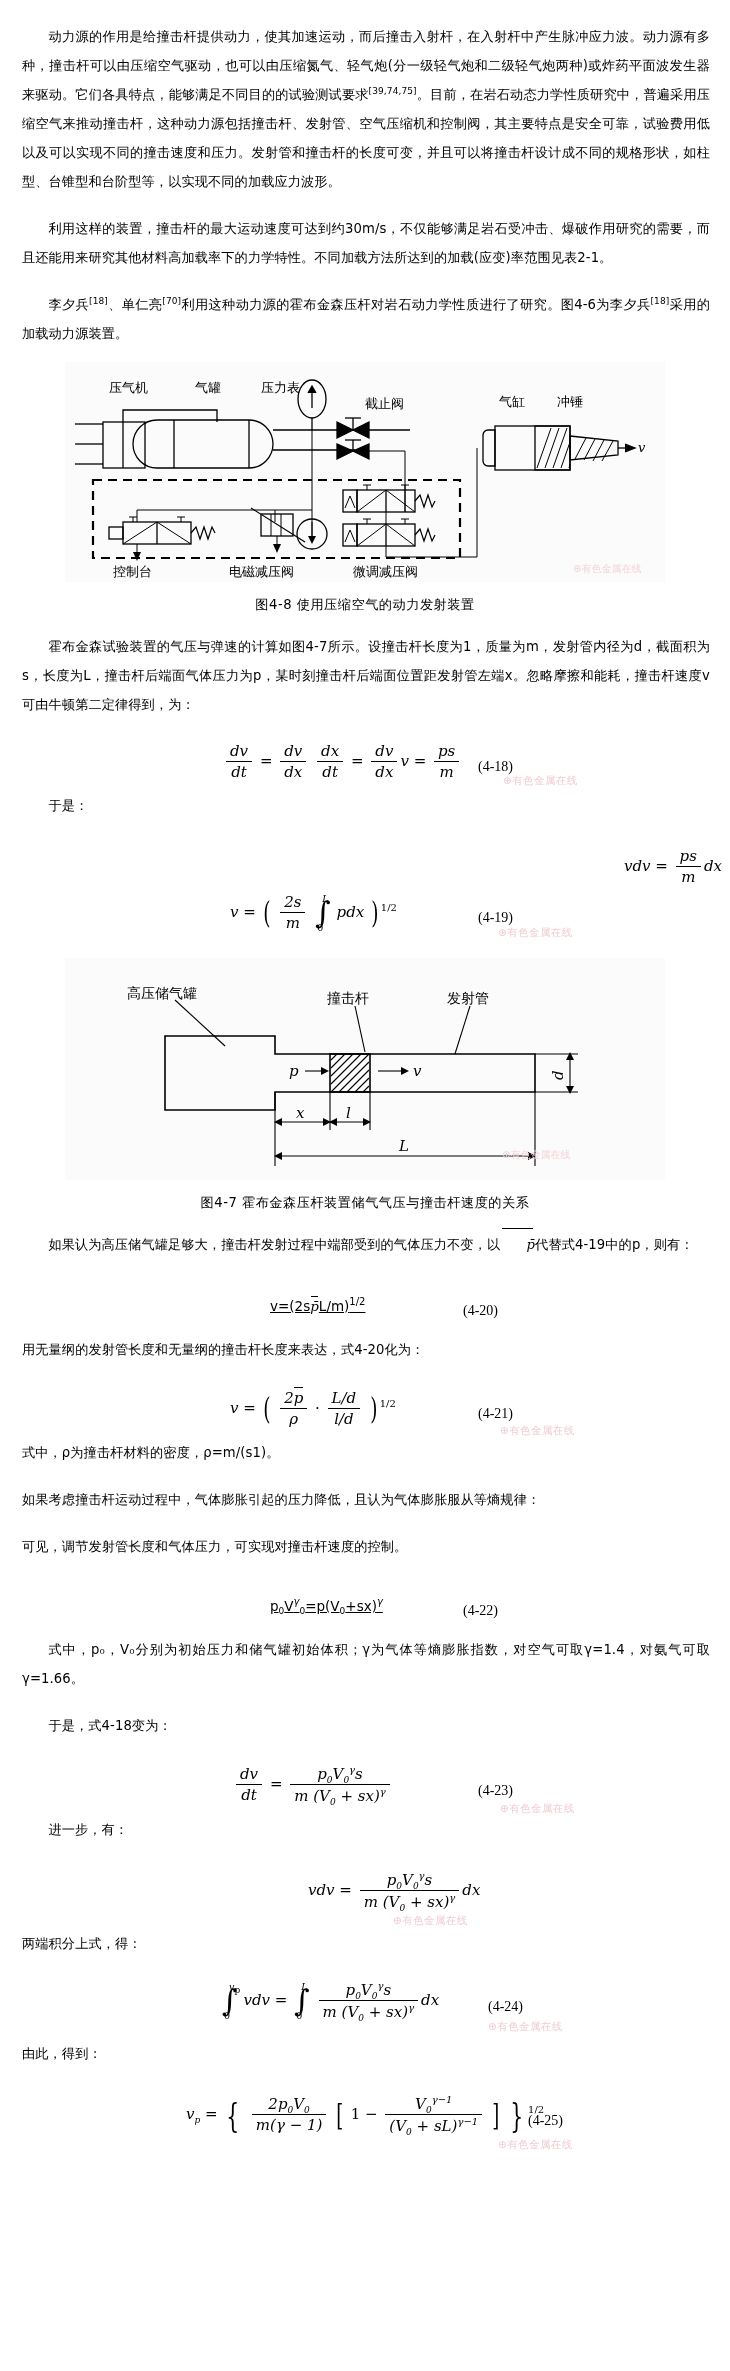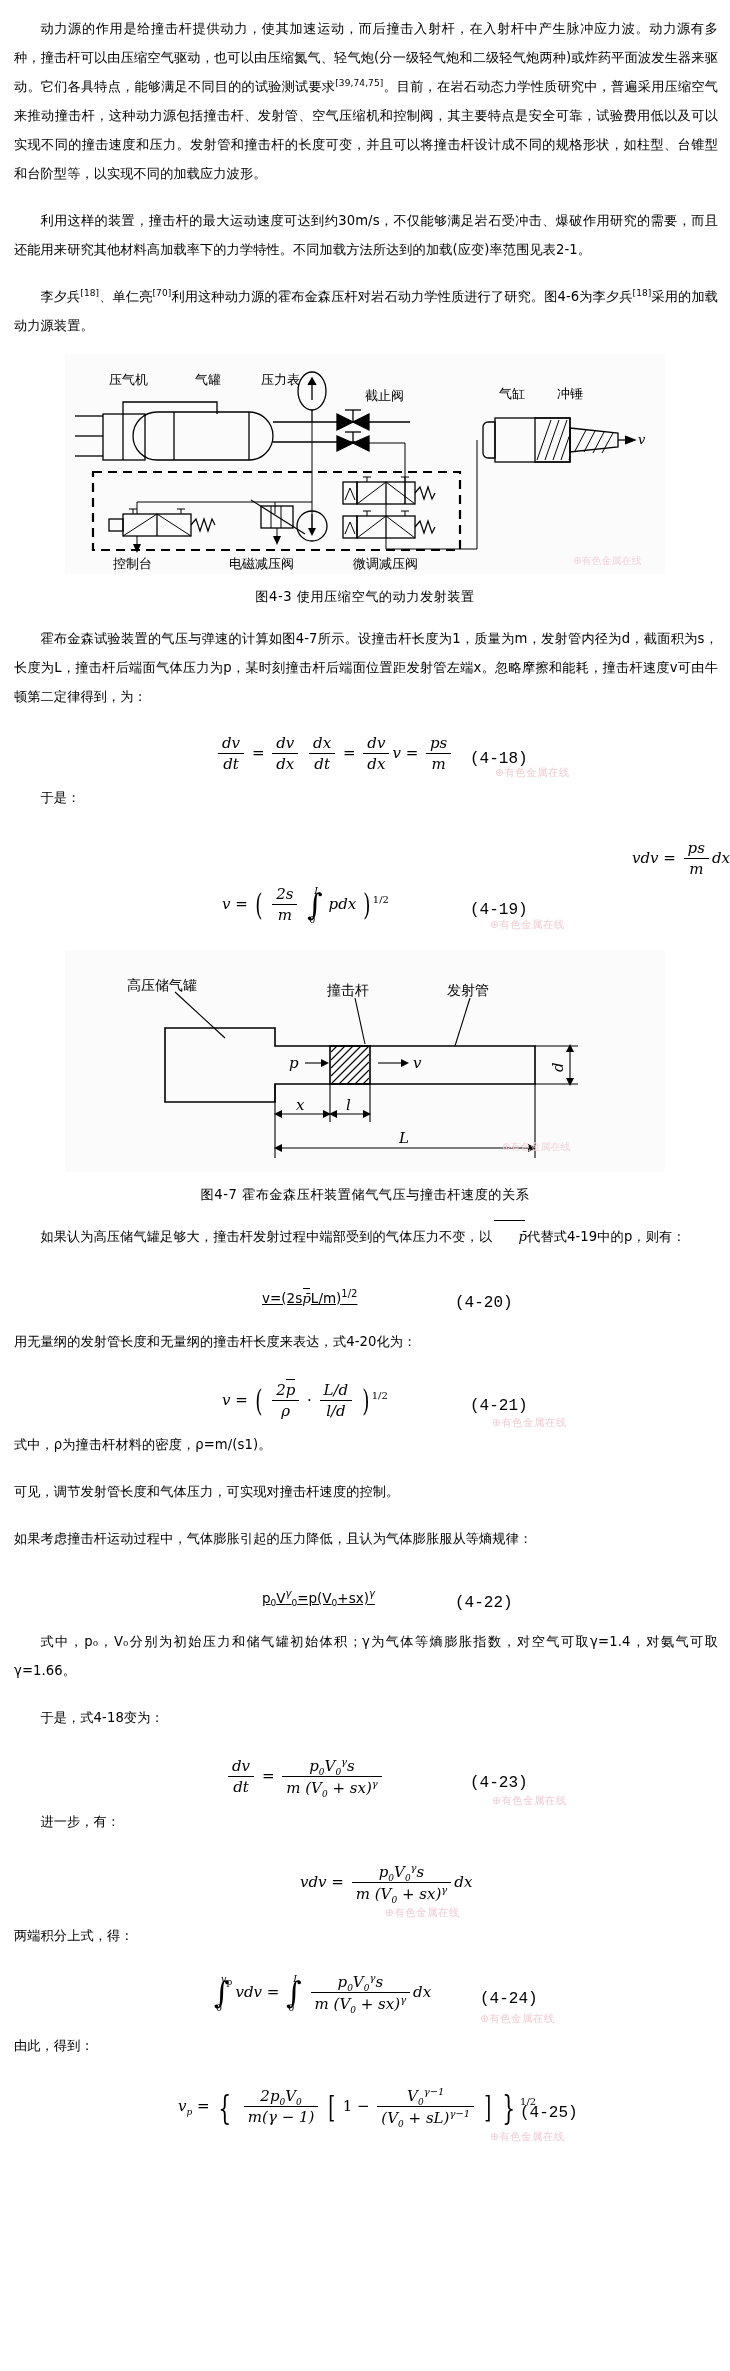--- a/index.html
+++ b/index.html
@@ -8,21 +8,21 @@
   body {
     width: 730px;
     background: #ffffff;
     font-family: "DejaVu Sans", "Liberation Sans", sans-serif;
     color: #000000;
   }
   .page {
     width: 730px;
     min-height: 2371px;
     position: relative;
-    padding: 0;
+    padding: 8px;
   }
   p.para {
     margin: 0;
     font-size: 13.2px;
     line-height: 29px;
     text-align: justify;
     text-justify: inter-ideograph;
     letter-spacing: 0.1px;
     padding: 0 12px 0 14px;
   }
@@ -59,23 +59,23 @@
   .eq-body {
     margin-left: 215px;
     font-family: "DejaVu Serif", "Liberation Serif", serif;
     font-style: italic;
     font-size: 15px;
     white-space: nowrap;
   }
   .eq-num {
     position: absolute;
     left: 470px;
-    font-family: Liberation Mono, monospace;
+    font-family: Liberation Serif, serif;
     font-style: normal;
-    font-size: 16px;
+    font-size: 14px;
     margin-top: 12px;
   }
   .frac {
     display: inline-block;
     vertical-align: middle;
     text-align: center;
     margin: 0 3px;
   }
   .frac > .num { display:block; padding: 0 4px 1px 4px; border-bottom: 1.1px solid #000; }
   .frac > .den { display:block; padding: 1px 4px 0 4px; }
@@ -294,21 +294,21 @@
           <text x="492" y="44">冲锤</text>
           <text x="573" y="90" font-style="italic" font-family="DejaVu Serif, Liberation Serif, serif" font-size="13">v</text>
           <text x="48" y="214">控制台</text>
           <text x="164" y="214">电磁减压阀</text>
           <text x="288" y="214">微调减压阀</text>
         </g>
         <text x="508" y="210" font-family="DejaVu Sans, Liberation Sans, sans-serif" font-size="10" fill="#f3d3d8">⊕有色金属在线</text>
       </svg>
     </div>
   </div>
-  <div class="fig-caption">图4-3  使用压缩空气的动力发射装置</div>
+  <div class="fig-caption">图4-8  使用压缩空气的动力发射装置</div>
 
   <p class="para indent gap-before">
     <span>霍布金森试验装置的气压与弹速的计算如图4-7所示。设撞击杆长度为1，质量为m，发射管内径为d，截面积为s，长度为L，撞击杆后端面气体压力为p，某时刻撞击杆后端面位置距发射管左端x。忽略摩擦和能耗，撞击杆速度v可由牛顿第二定律得到，为：</span>
   </p>
 
   <div class="eq-row" style="margin-top:22px;">
     <div class="eq-body">
       <span class="frac"><span class="num">d<i>v</i></span><span class="den">d<i>t</i></span></span>
       <span class="upright"> = </span>
       <span class="frac"><span class="num">d<i>v</i></span><span class="den">d<i>x</i></span></span>
@@ -447,25 +447,25 @@
     </div>
     <div class="eq-num">(4-21)</div>
     <div class="wm" style="left:492px; top:36px;">⊕<span>有色金属在线</span></div>
   </div>
 
   <p class="para gap-before-sm">
     <span>式中，ρ为撞击杆材料的密度，ρ=m/(s1)。</span>
   </p>
 
   <p class="para gap-before">
+    <span>如果考虑撞击杆运动过程中，气体膨胀引起的压力降低，且认为气体膨胀服从等熵规律：</span>
+  </p>
+
+  <p class="para gap-before">
     <span>可见，调节发射管长度和气体压力，可实现对撞击杆速度的控制。</span>
-  </p>
-
-  <p class="para gap-before">
-    <span>如果考虑撞击杆运动过程中，气体膨胀引起的压力降低，且认为气体膨胀服从等熵规律：</span>
   </p>
 
   <div class="eq-row" style="margin-top:24px;">
     <div class="eq-body plain-eq" style="margin-left:262px;">
       p<sub>0</sub>V<span class="exp" style="font-style:italic;">γ</span><sub>0</sub>=p(V<sub>0</sub>+sx)<span class="exp" style="font-style:italic;">γ</span>
     </div>
     <div class="eq-num" style="left:455px;">(4-22)</div>
   </div>
 
   <p class="para indent gap-before-sm">

